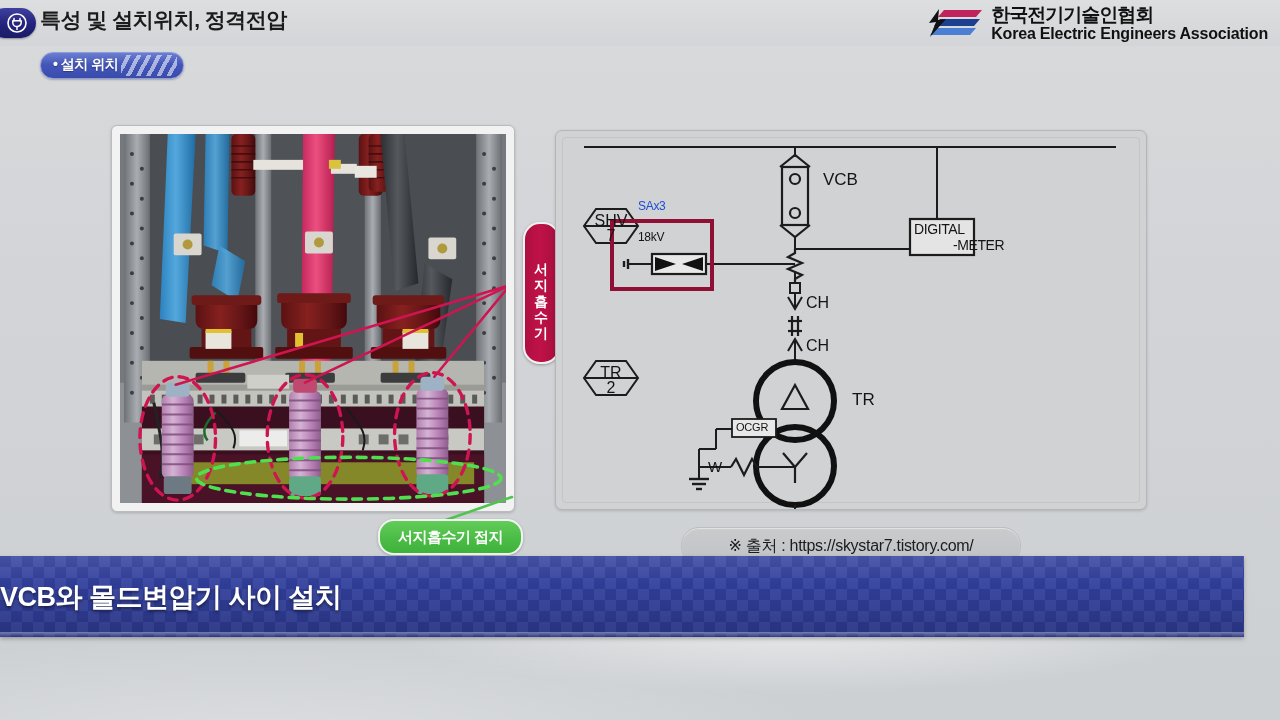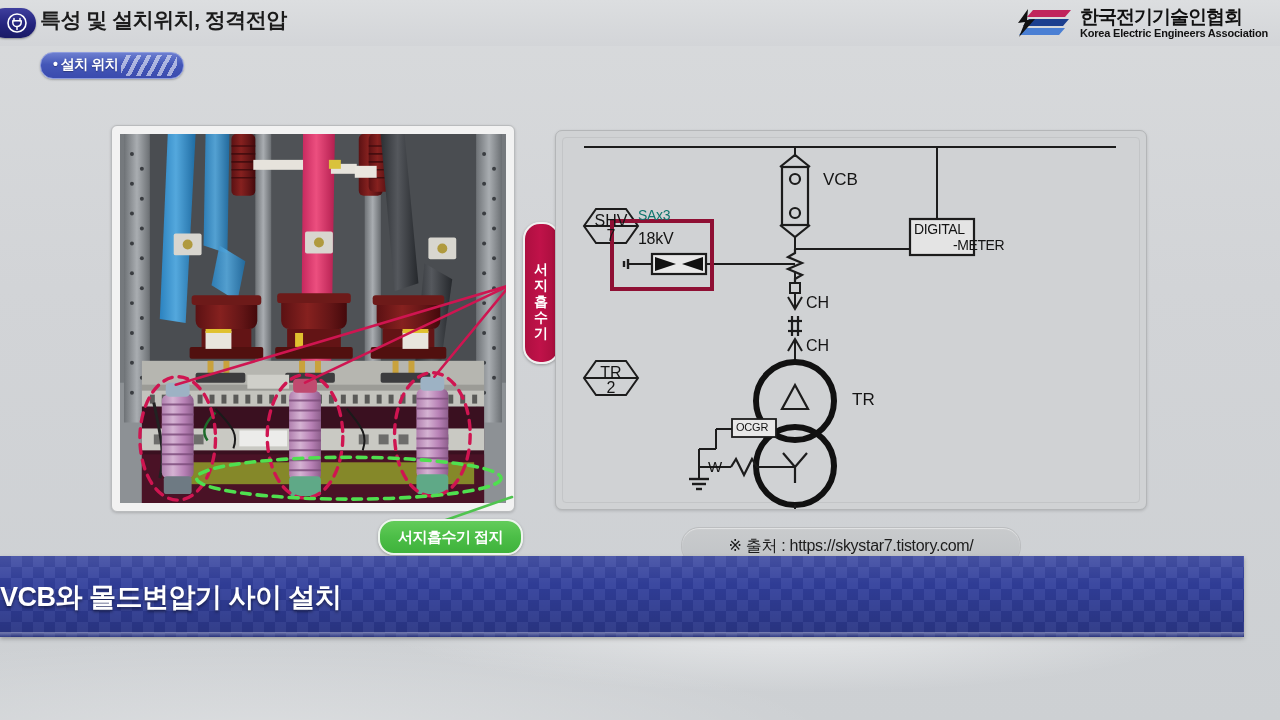--- a/index.html
+++ b/index.html
@@ -90,21 +90,21 @@
     height: 32px;
     display:flex; align-items:center; gap:7px;
   }
   .logo-mark { width:58px; height:30px; flex:none; position:relative; }
   .logo-text { display:flex; flex-direction:column; line-height:1;justify-content:space-between; }
   .logo-kr {
     font-size:19px; font-weight:bold; color:#111; letter-spacing:-1px;
     white-space:nowrap;
   }
   .logo-en {
-    font-size:11px; font-weight:bold; color:#111; letter-spacing:-0.2px;
+    font-size:16px; font-weight:bold; color:#111; letter-spacing:-0.2px;
     white-space:nowrap; margin-top:2px;
   }
 
   
   .panel-photo {
     position:absolute;
     left:111px; top:125px;
     width:404px; height:387px;
     background:#f2f2f2;
     border:1px solid #b9bbbd;
@@ -603,22 +603,22 @@
 
     <rect x="176" y="288" width="44" height="18" fill="#e8e8e8" stroke="#1c1c1c" stroke-width="1.8"></rect>
   </svg>
 
   <div style="position:absolute; left:28px; top:81px; width:54px; text-align:center; font-size:16px; color:#141414;">SHV</div>
   <div style="position:absolute; left:28px; top:96px; width:54px; text-align:center; font-size:16px; color:#141414;">7</div>
 
   <div style="position:absolute; left:28px; top:233px; width:54px; text-align:center; font-size:16px; color:#141414;">TR</div>
   <div style="position:absolute; left:28px; top:248px; width:54px; text-align:center; font-size:16px; color:#141414;">2</div>
 
-  <div style="position:absolute; left:82px; top:76px; font-size:14px; color:#0f766e; letter-spacing:-0.3px;">SAx3</div>
-  <div style="position:absolute; left:82px; top:99px; font-size:16px; color:#141414; letter-spacing:-0.3px;">18kV</div>
+  <div style="position:absolute; left:82px; top:68px; font-size:12px; color:#1d4ed8; letter-spacing:-0.3px;">SAx3</div>
+  <div style="position:absolute; left:82px; top:99px; font-size:12px; color:#141414; letter-spacing:-0.3px;">18kV</div>
 
   <div style="position:absolute; left:267px; top:39px; font-size:17px; color:#141414;">VCB</div>
 
   <div style="position:absolute; left:358px; top:90px; font-size:14px; color:#141414; letter-spacing:-0.4px;">DIGITAL</div>
   <div style="position:absolute; left:358px; top:106px; font-size:14px; color:#141414; letter-spacing:-0.4px;margin-left:39px;">-METER</div>
 
   <div style="position:absolute; left:250px; top:163px; font-size:16px; color:#141414;">CH</div>
   <div style="position:absolute; left:250px; top:206px; font-size:16px; color:#141414;">CH</div>
 
   <div style="position:absolute; left:296px; top:259px; font-size:17px; color:#141414;">TR</div>

